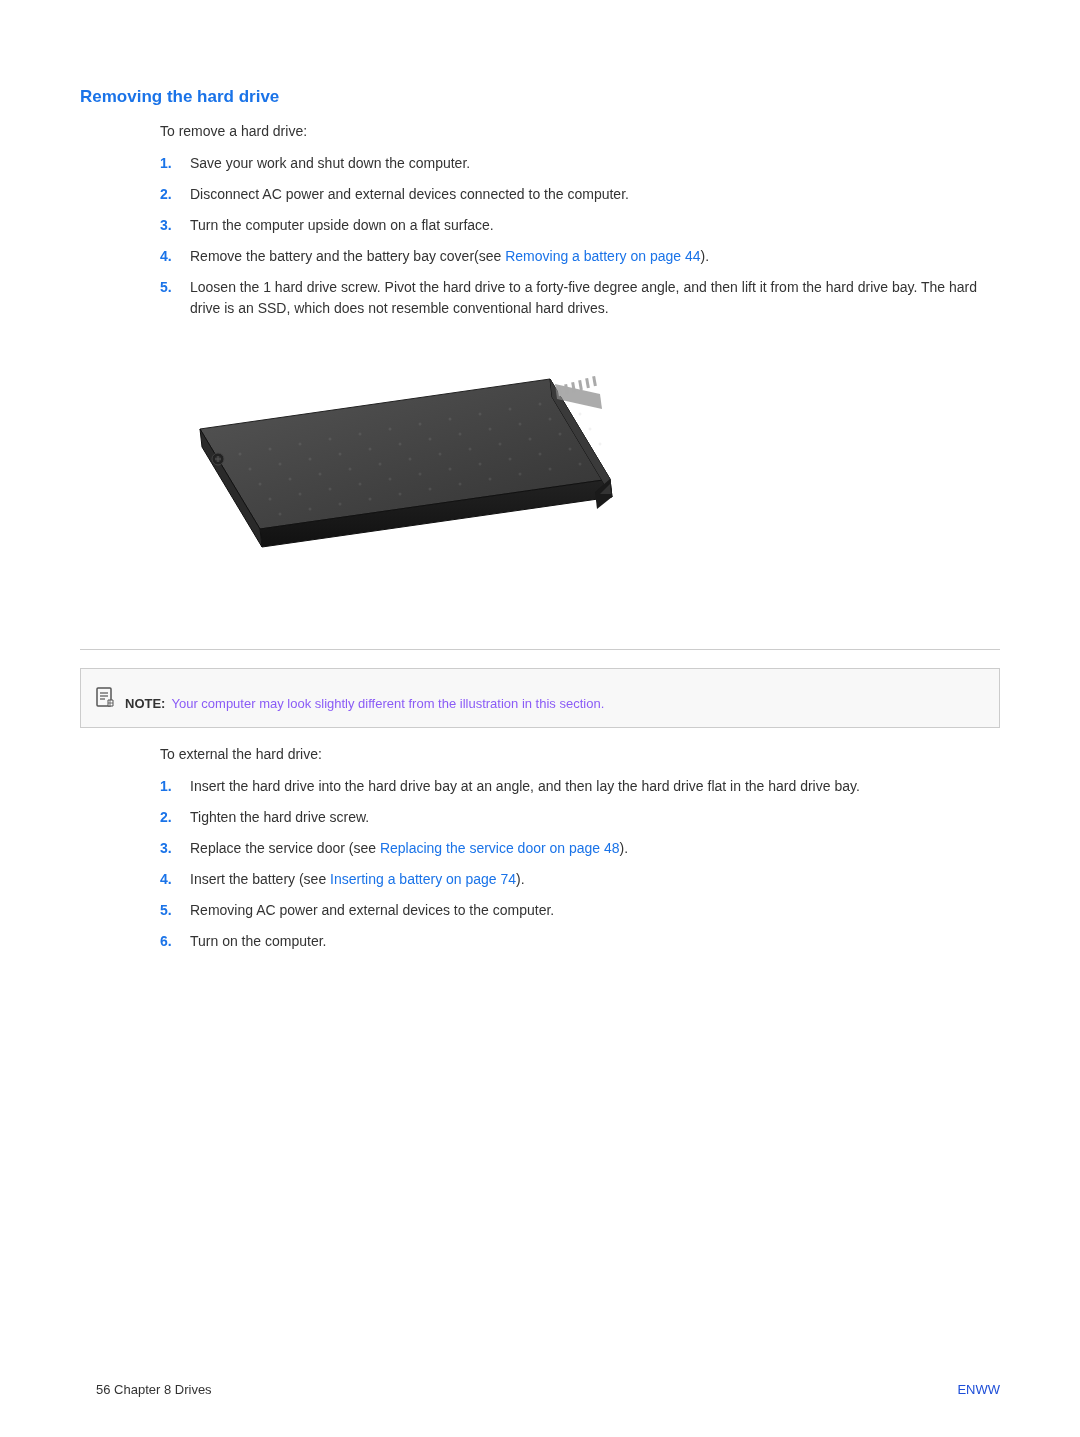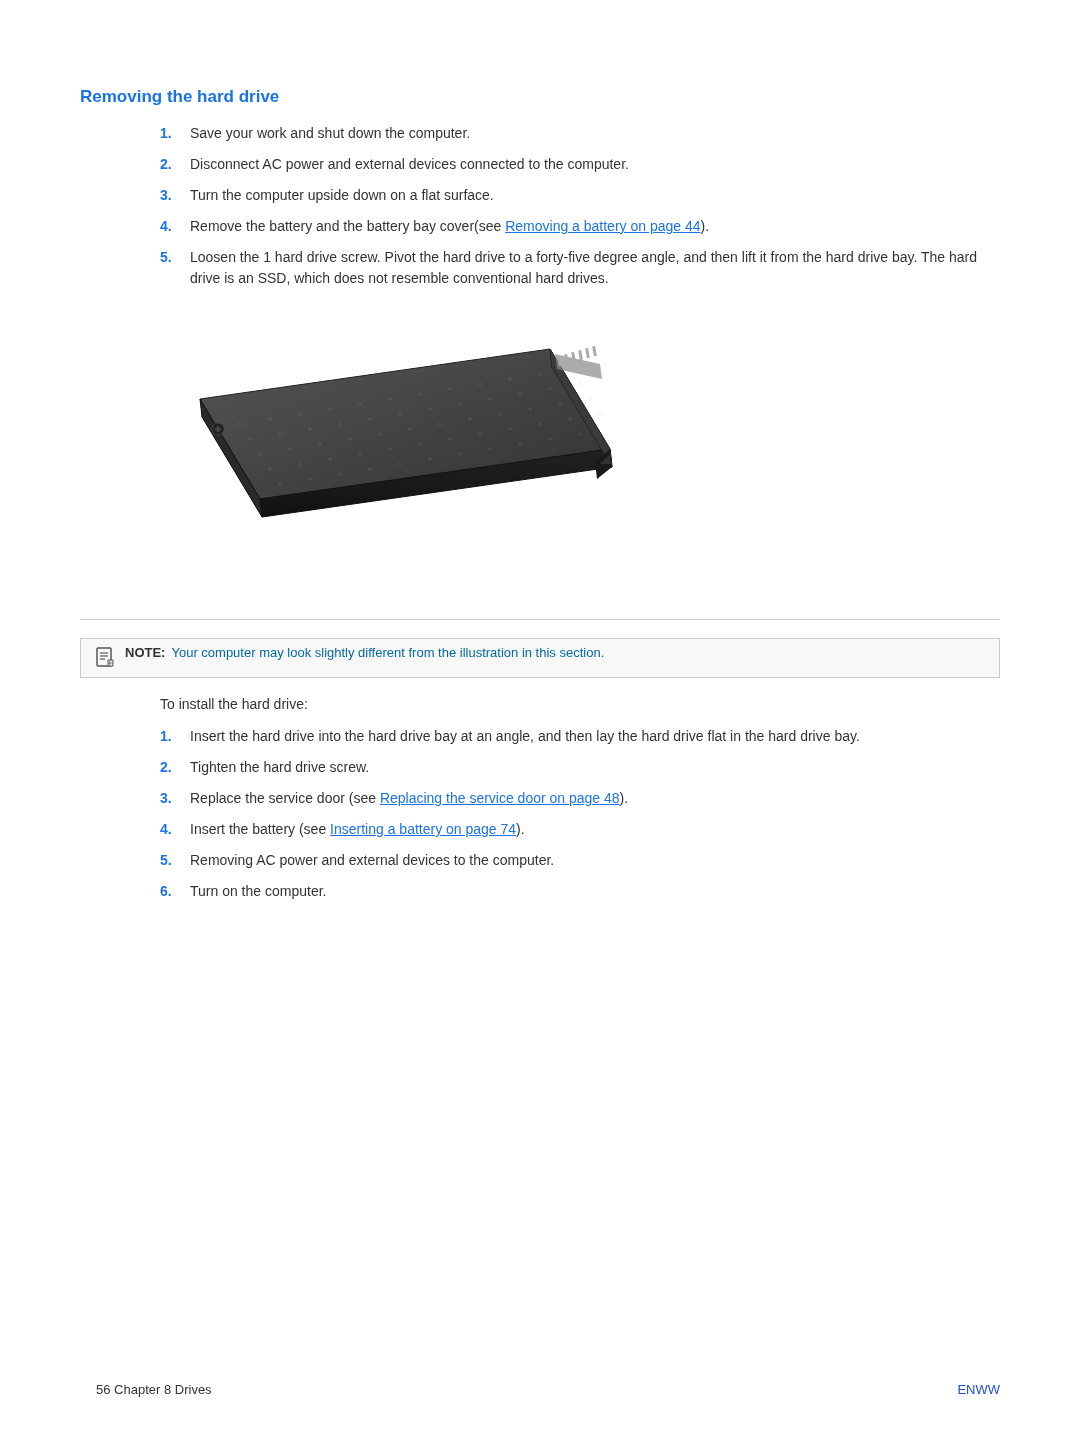--- a/index.html
+++ b/index.html
@@ -57,21 +57,20 @@
       min-width: 30px;
       flex-shrink: 0;
     }
 
     .list-text {
       flex: 1;
     }
 
     a.doc-link {
       color: #1a73e8;
-      text-decoration: underline;
       cursor: pointer;
     }
 
     .ssd-image-container {
       margin: 30px 60px 40px 80px;
       display: flex;
       justify-content: flex-start;
     }
 
     
@@ -81,44 +80,44 @@
     }
 
     .section-divider {
       border: none;
       border-top: 1px solid #cccccc;
       margin-bottom: 18px;
     }
 
     .note-box {
       display: flex;
-      align-items: flex-start;
+      align-items: flex-end;
       background: #f8f8f8;
       border: 1px solid #cccccc;
-      padding: 6px 14px;
+      padding: 16px 14px;
       margin-bottom: 18px;
       margin-left: 0px;
     }
 
     .note-icon {
       margin-right: 8px;
       margin-top: 1px;
       flex-shrink: 0;
     }
 
     .note-label {
       font-weight: bold;
       font-size: 13px;
       color: #333;
       margin-right: 6px;
     }
 
     .note-text {
       font-size: 13px;
-      color: #0369a1;
+      color: #8b5cf6;
     }
 
     .second-section {
       margin-top: 10px;
     }
 
     .page-footer {
       position: absolute;
       bottom: 40px;
       left: 80px;
@@ -141,20 +140,21 @@
     }
   </style>
 </head>
 <body>
 
 <div class="page-container">
 
   <div>
     <h2 class="section-title">Removing the hard drive</h2>
 
+    <p class="intro-text">To remove a hard drive:</p>
 
     <ol class="numbered-list">
       <li>
         <span class="list-number">1.</span>
         <span class="list-text">Save your work and shut down the computer.</span>
       </li>
       <li>
         <span class="list-number">2.</span>
         <span class="list-text">Disconnect AC power and external devices connected to the computer.</span>
       </li>
@@ -300,21 +300,21 @@
           <line x1="5" y1="13" x2="10" y2="13" stroke="#555" stroke-width="1.2"></line>
           <polygon points="13,14 18,14 18,20 13,20" fill="white" stroke="#555" stroke-width="1"></polygon>
           <line x1="15" y1="14" x2="15" y2="20" stroke="#555" stroke-width="0.8"></line>
           <line x1="13" y1="17" x2="18" y2="17" stroke="#555" stroke-width="0.8"></line>
         </svg>
       </span>
       <span class="note-label">NOTE:</span>
       <span class="note-text">Your computer may look slightly different from the illustration in this section.</span>
     </div>
 
-    <p class="intro-text">To install the hard drive:</p>
+    <p class="intro-text">To external the hard drive:</p>
 
     <ol class="numbered-list">
       <li>
         <span class="list-number">1.</span>
         <span class="list-text">Insert the hard drive into the hard drive bay at an angle, and then lay the hard drive flat in the hard drive bay.</span>
       </li>
       <li>
         <span class="list-number">2.</span>
         <span class="list-text">Tighten the hard drive screw.</span>
       </li>

